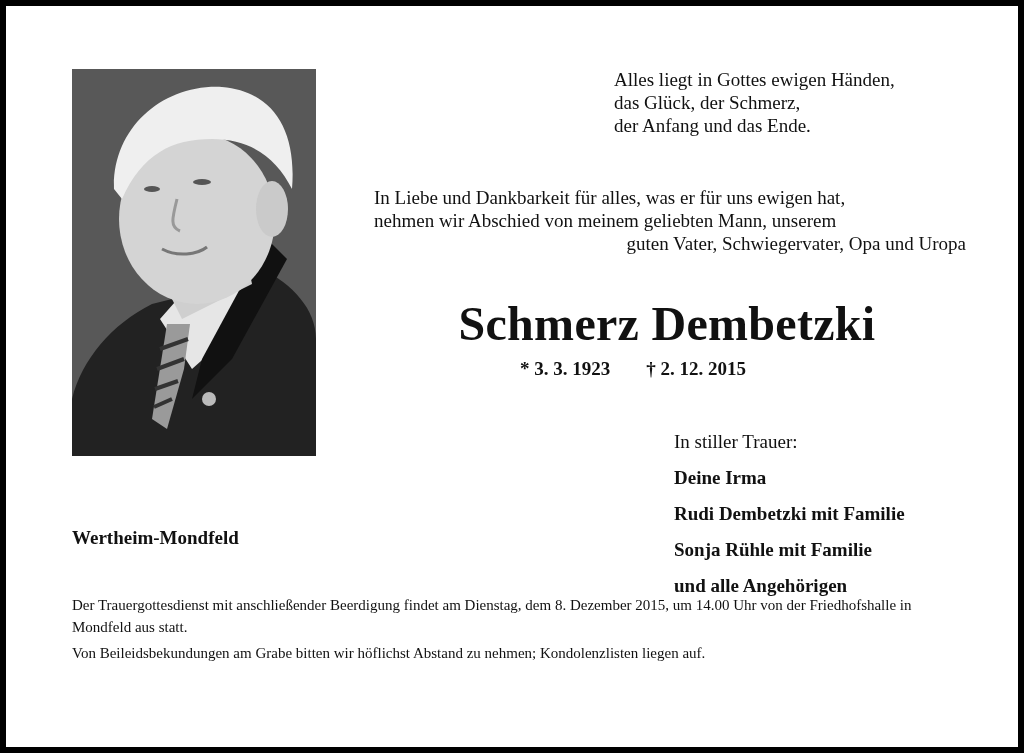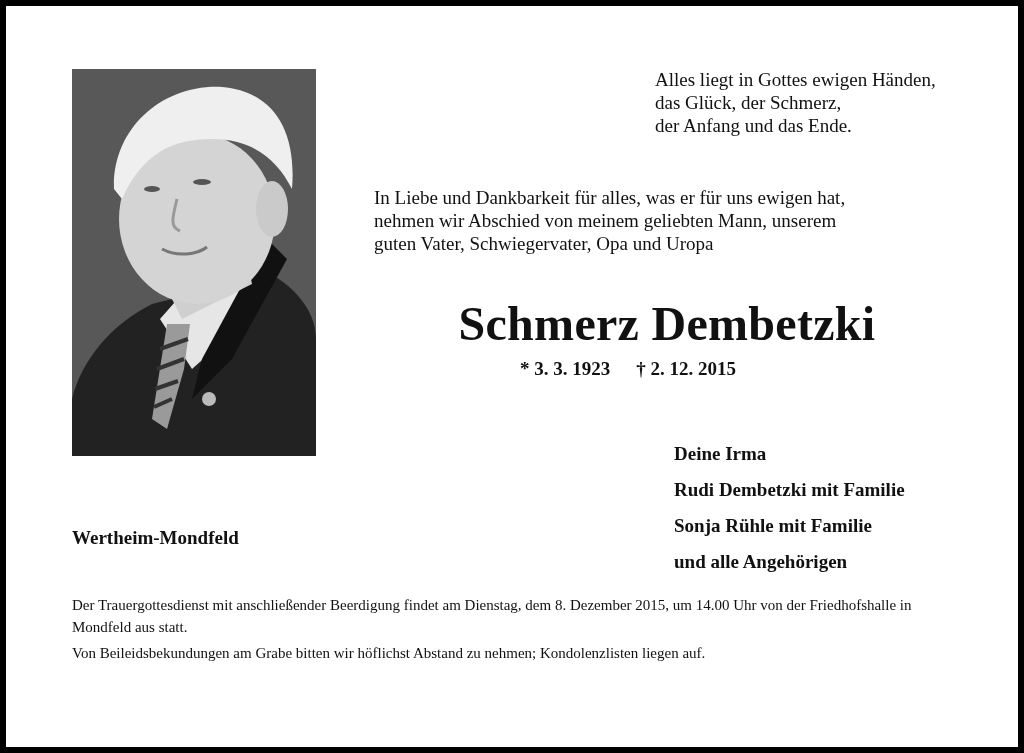--- a/index.html
+++ b/index.html
@@ -7,30 +7,30 @@
     .frame {
       position: absolute; left: 0; top: 0; width: 1024px; height: 753px;
       box-sizing: border-box; border: 6px solid #000; background: #fff;
     }
     .serif { font-family: "Liberation Serif", "DejaVu Serif", serif; color: #111; }
     .photo {
       position: absolute; left: 66px; top: 63px; width: 244px; height: 387px;
       background: #585858; overflow: hidden;
     }
     .photo svg { display: block; width: 100%; height: 100%; }
-    .quote { position: absolute; left: 608px; top: 62px; font-size: 19px; line-height: 23px; margin-left: 41px; }
+    .quote { position: absolute; left: 608px; top: 62px; font-size: 19px; line-height: 23px; }
     .intro { position: absolute; left: 368px; top: 180px; width: 592px; font-size: 19px; line-height: 23px; text-align: justify; }
     .intro span { display: block; }
-    .intro .last { text-align: left; }
+    .intro .last { text-align: right; }
     .name {
       position: absolute; left: 360px; top: 288px; width: 602px; text-align: center;
       font-size: 48px; font-weight: bold; line-height: 60px; letter-spacing: 0.3px;
     }
     .dates { position: absolute; left: 514px; top: 351px; font-size: 19px; font-weight: bold; line-height: 24px; }
-    .dates .death { margin-left: 26px; }
+    .dates .death { margin-left: 36px; }
     .mourners { position: absolute; left: 668px; top: 424px; font-size: 19px; line-height: 24px; }
     .mourners .b { font-weight: bold; display: block; margin-top: 12px; }
     .place { position: absolute; left: 66px; top: 520px; font-size: 19px; font-weight: bold; line-height: 24px; }
     .notes { position: absolute; left: 66px; top: 588px; width: 894px; font-size: 15px; line-height: 22px; }
     .notes p { margin: 0 0 4px 0; }
   </style>
 </head>
 <body>
 
 <div class="frame">
@@ -76,20 +76,21 @@
     <span class="last">guten Vater, Schwiegervater, Opa und Uropa</span>
   </div>
 
   <div class="name serif">Schmerz Dembetzki</div>
 
   <div class="dates serif">
     <span>* 3. 3. 1923</span><span class="death">† 2. 12. 2015</span>
   </div>
 
   <div class="mourners serif">
+    <div>In stiller Trauer:</div>
     <span class="b">Deine Irma</span>
     <span class="b">Rudi Dembetzki mit Familie</span>
     <span class="b">Sonja Rühle mit Familie</span>
     <span class="b">und alle Angehörigen</span>
   </div>
 
   <div class="place serif">Wertheim-Mondfeld</div>
 
   <div class="notes serif">
     <p>Der Trauergottesdienst mit anschließender Beerdigung findet am Dienstag, dem 8. Dezember 2015, um 14.00 Uhr von der Friedhofshalle in Mondfeld aus statt.</p>

